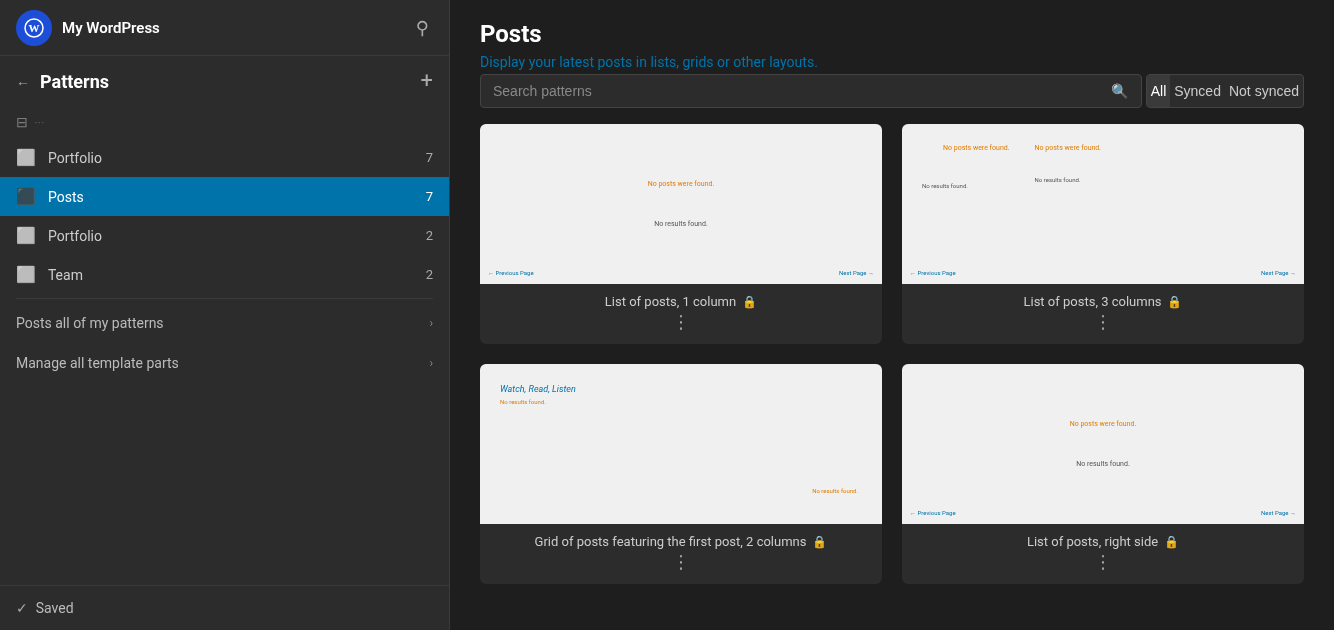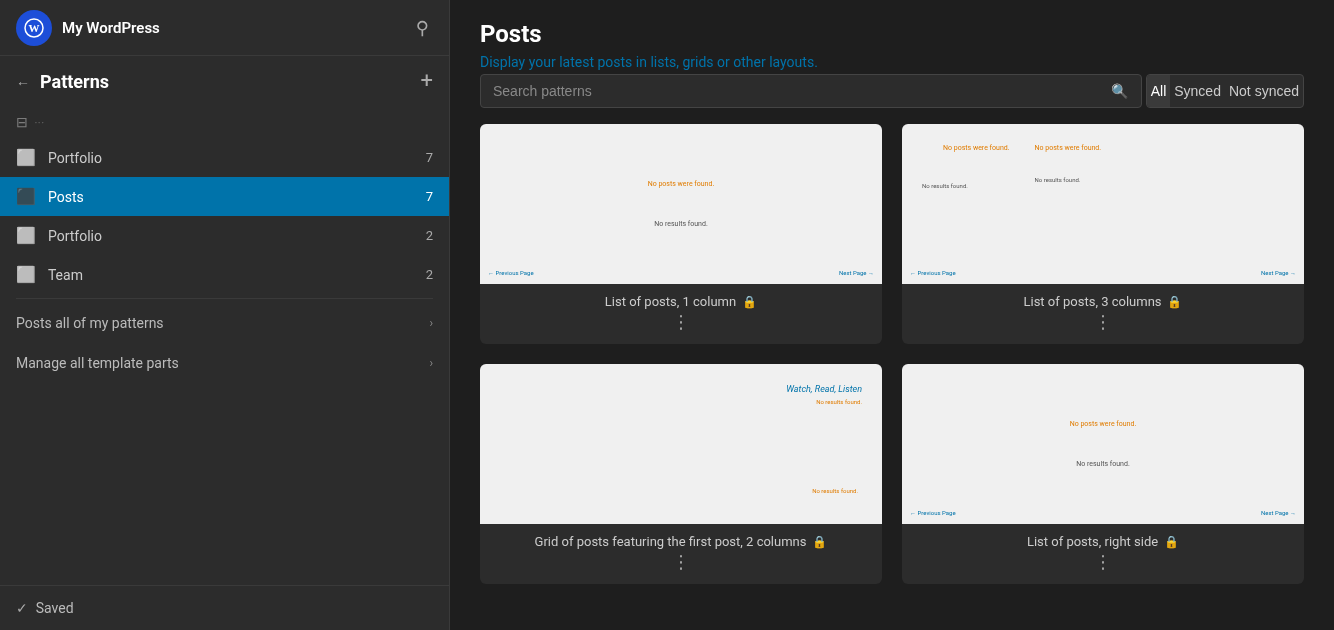--- a/index.html
+++ b/index.html
@@ -528,21 +528,21 @@
       <div class="pattern-info">
         <span class="pattern-name">
           <span>List of posts, 3 columns</span>
           <span class="lock-icon">🔒</span>
         </span>
         <span class="more-btn">⋮</span>
       </div>
     </div>
 
     <div class="pattern-card">
-      <div class="pattern-preview" style="position:relative;text-align:right;">
+      <div class="pattern-preview" style="position:relative;">
         <div class="preview-watch">
           <div class="preview-watch-title">Watch, Read, Listen</div>
           <div class="preview-watch-noresults">No results found.</div>
         </div>
         <div class="preview-watch-noresults2">No results found.</div>
       </div>
       <div class="pattern-info">
         <span class="pattern-name">
           <span>Grid of posts featuring the first post, 2 columns</span>
           <span class="lock-icon">🔒</span>

